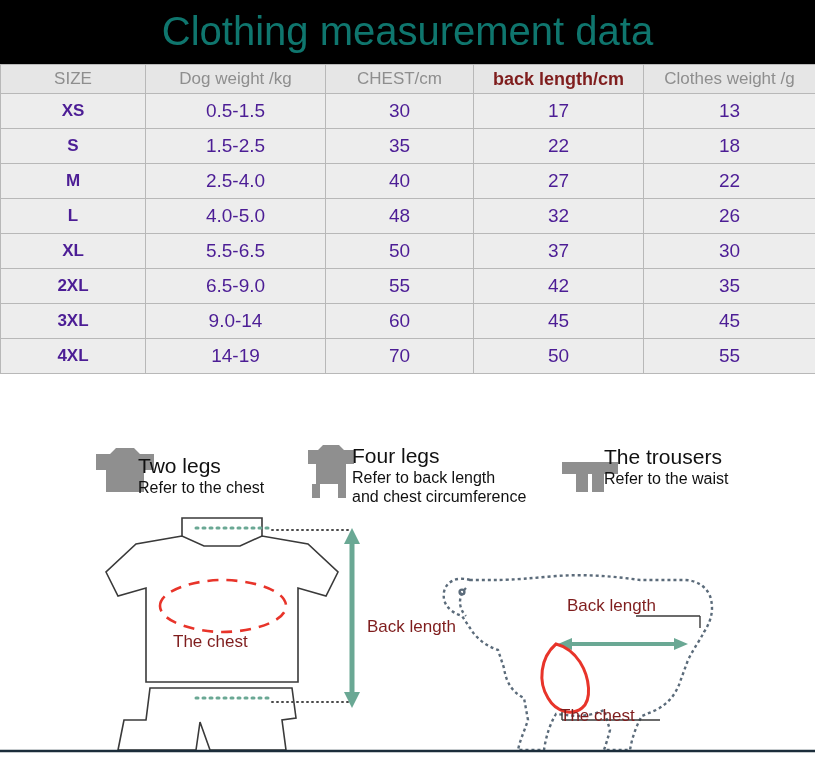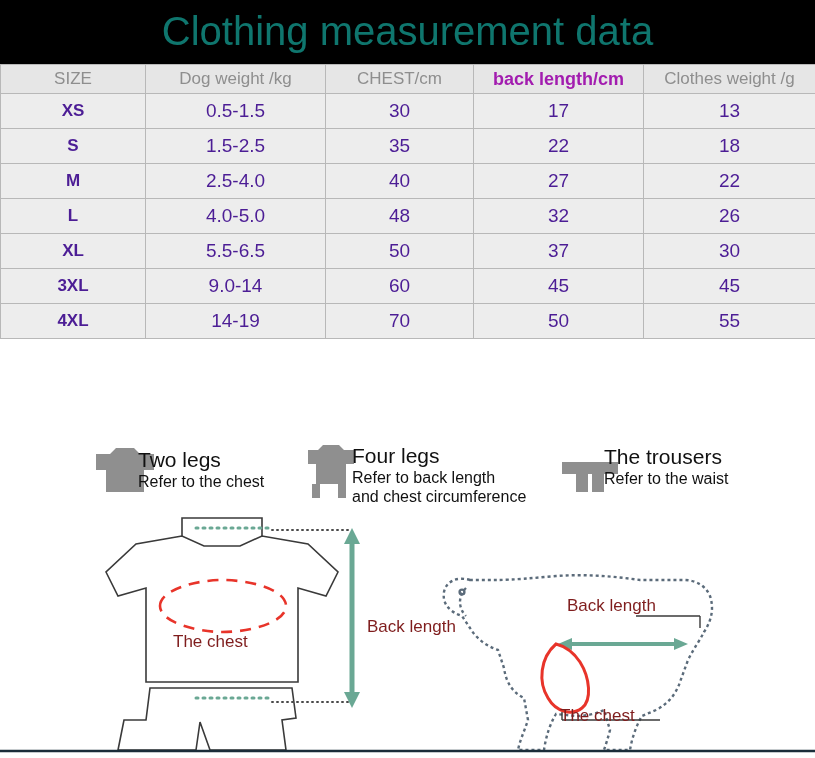--- a/index.html
+++ b/index.html
@@ -72,21 +72,21 @@
   table.meas thead th {
     height: 28px;
     color: #8e8e8e;
     font-size: 17px;
     font-weight: 400;
     background: #e6e6e6;
     white-space: nowrap;
     overflow: hidden;
   }
   table.meas thead th.bl {
-    color: #a21caf;
+    color: #7f1d1d;
     font-weight: bold;
     font-size: 18px;
     margin-top: 44px;
   }
   table.meas tbody td {
     height: 34px;
     font-size: 19px;
     color: #4c1d95;
   }
   table.meas tbody td.size {
@@ -113,21 +113,21 @@
   .legend .lg-title {
     font-size: 21px;
     line-height: 24px;
     white-space: nowrap;
   }
   .legend .lg-sub {
     font-size: 16px;
     line-height: 19px;
     white-space: nowrap;
   }
-  .lg1 { left: 138px; top: 28px; }
+  .lg1 { left: 138px; top: 34px; }
   .lg2 { left: 352px; top: 24px; }
   .lg3 { left: 604px; top: 25px; }
 
   .svg-abs {
     position: absolute;
     left: 0;
     top: 0;
   }
 
   .label {
@@ -193,20 +193,27 @@
           <td>48</td>
           <td>32</td>
           <td>26</td>
         </tr>
         <tr>
           <td class="size">XL</td>
           <td>5.5-6.5</td>
           <td>50</td>
           <td>37</td>
           <td>30</td>
+        </tr>
+        <tr>
+          <td class="size">2XL</td>
+          <td>6.5-9.0</td>
+          <td>55</td>
+          <td>42</td>
+          <td>35</td>
         </tr>
         <tr>
           <td class="size">3XL</td>
           <td>9.0-14</td>
           <td>60</td>
           <td>45</td>
           <td>45</td>
         </tr>
         <tr>
           <td class="size">4XL</td>

